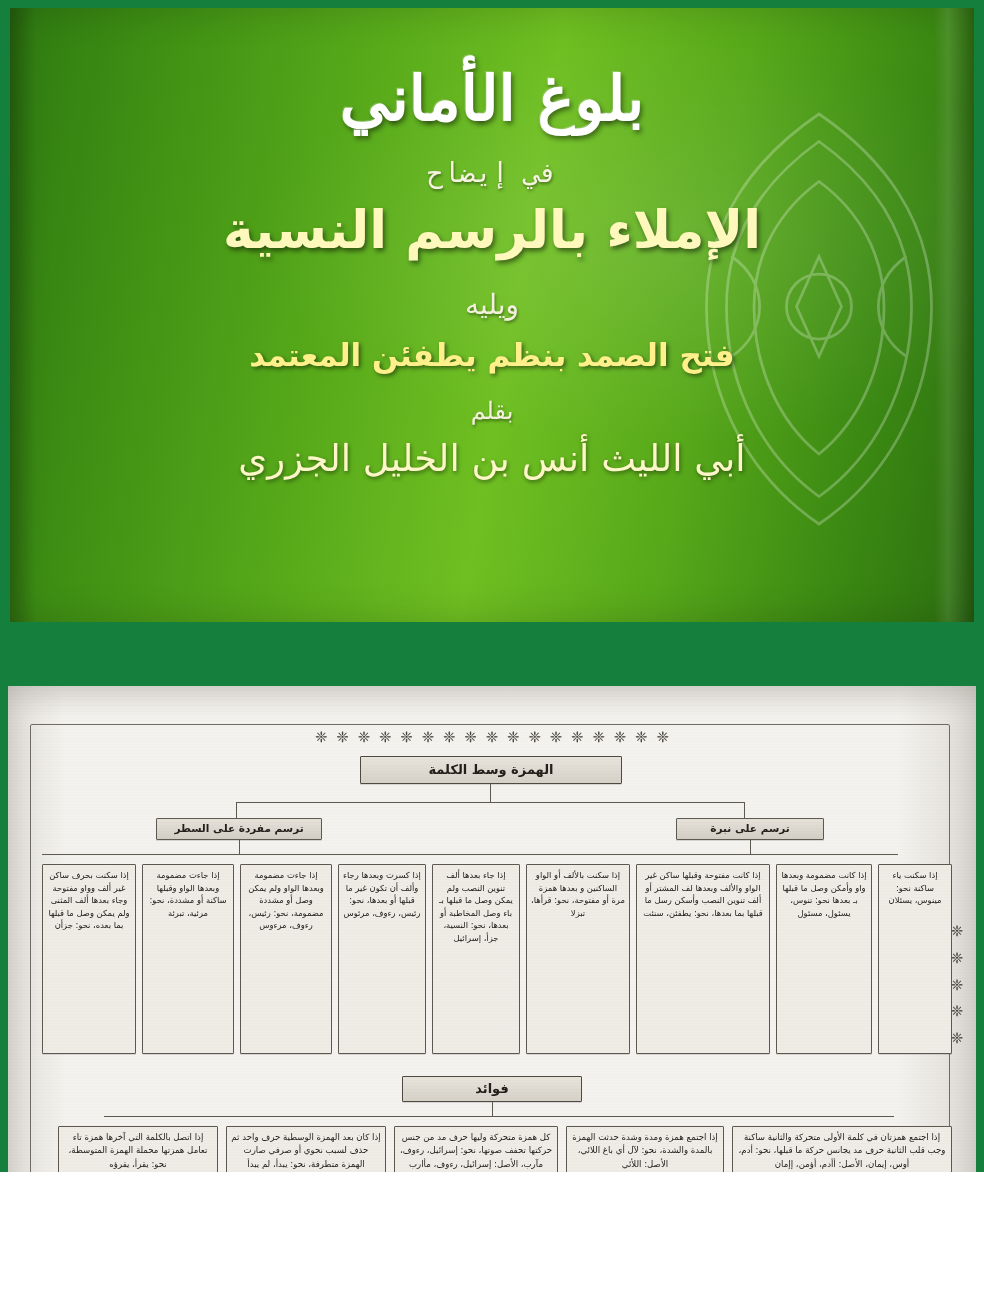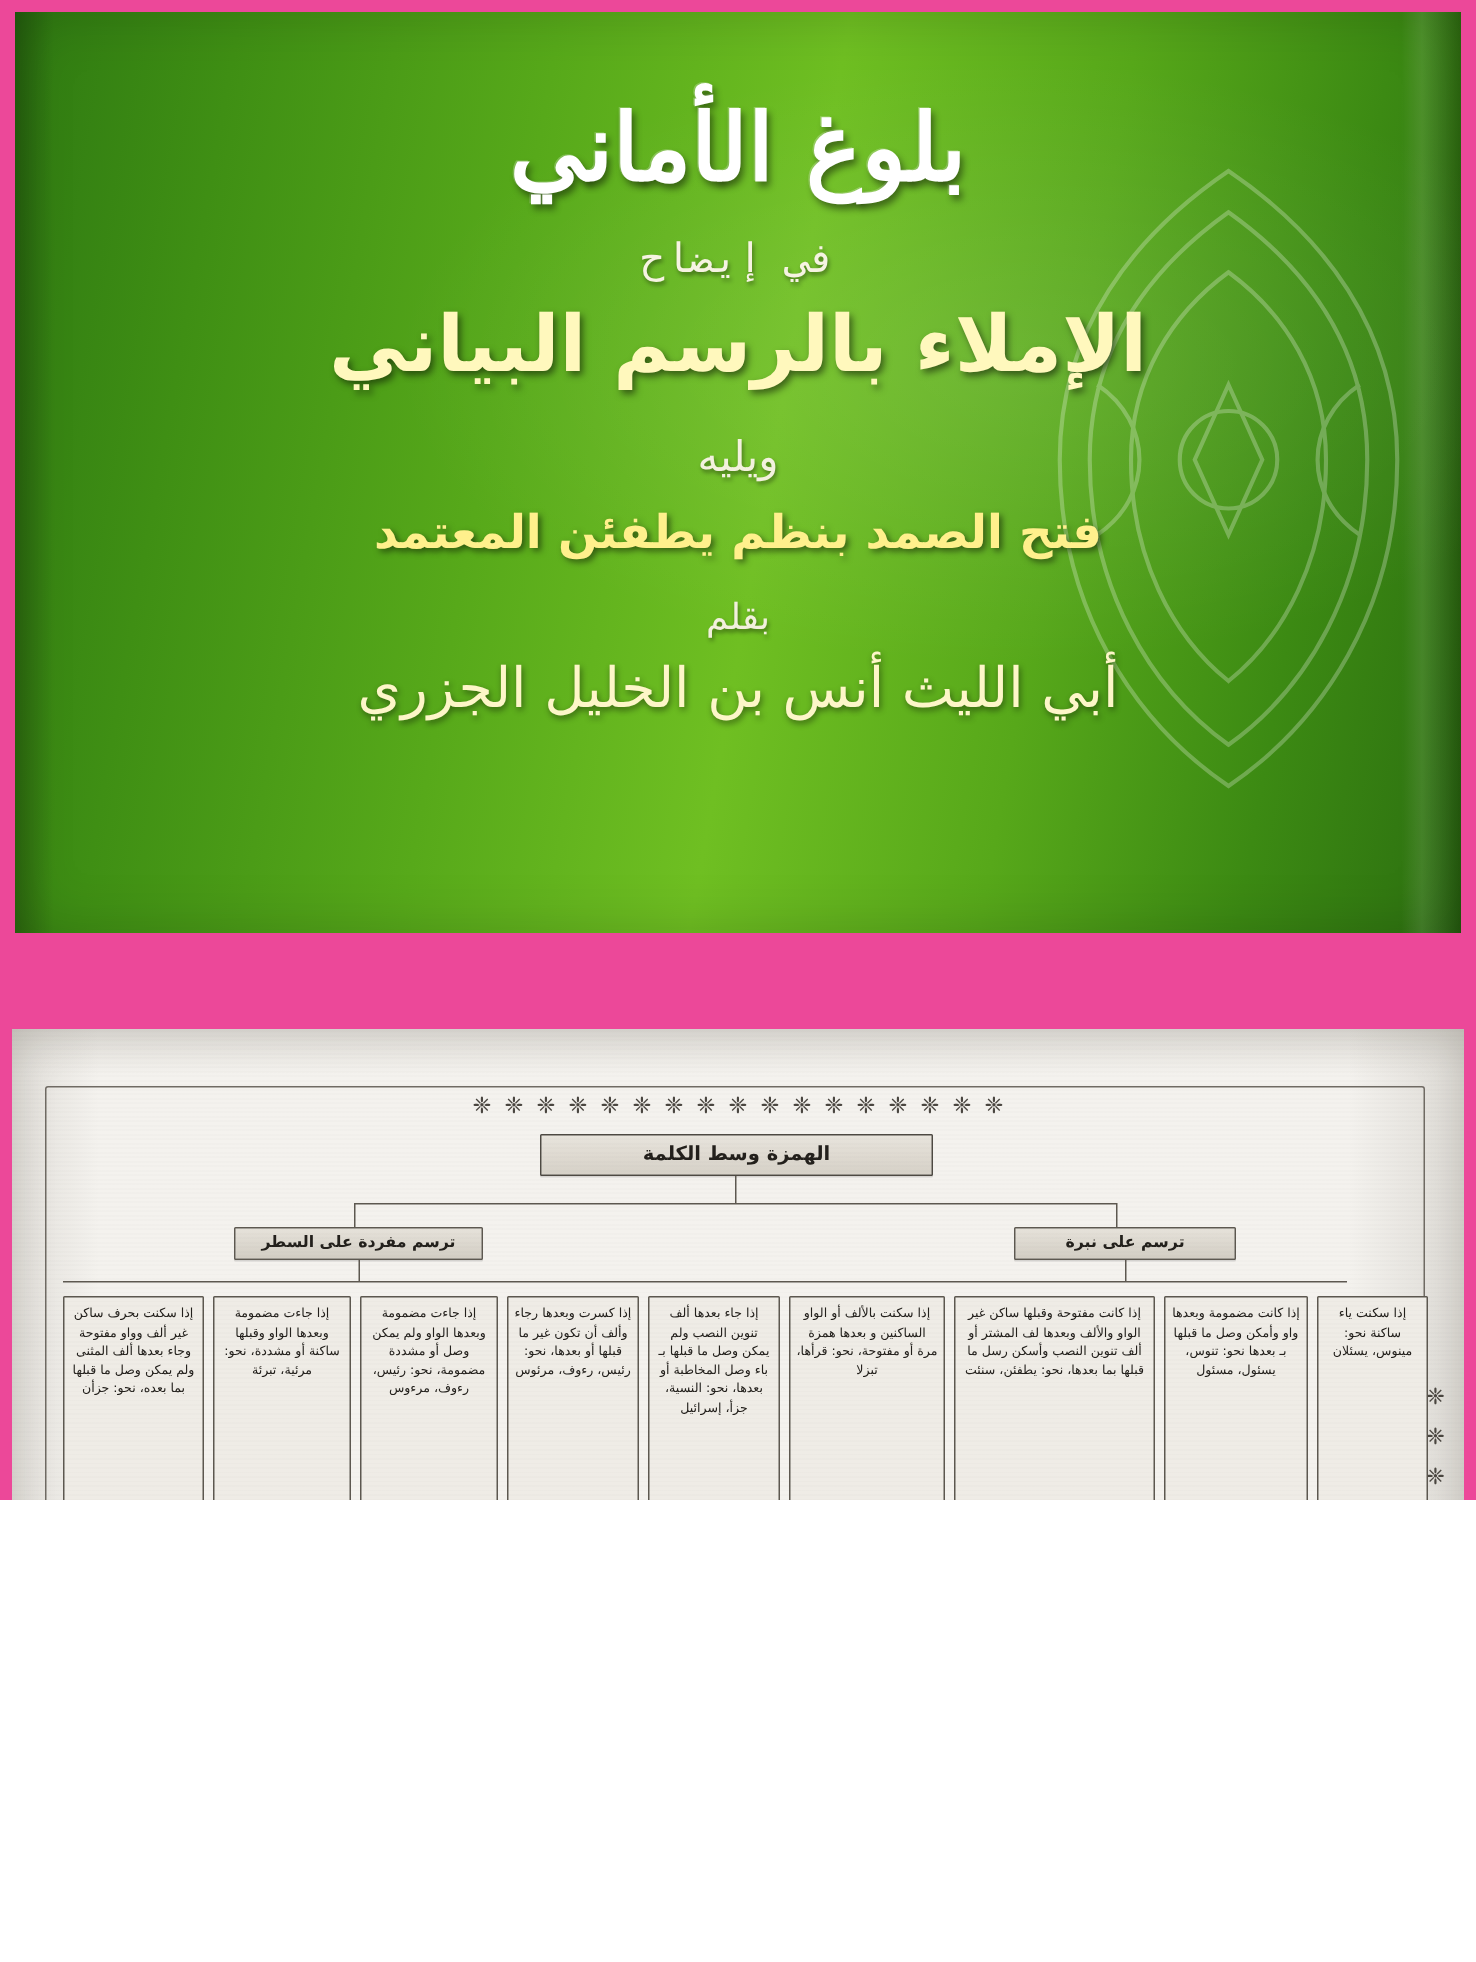--- a/index.html
+++ b/index.html
@@ -4,24 +4,24 @@
 <title>بلوغ الأماني</title>
 <style>
   * { box-sizing: border-box; }
   html, body {
     margin: 0; padding: 0;
     background: #ffffff;
     font-family: "DejaVu Sans", "Liberation Sans", sans-serif;
   }
   .page {
     width: 984px;
-    height: 1000px;
+    height: 1172px;
     position: relative;
     overflow: hidden;
-    background: #ec4899;
+    background: #15803d;
   }
 
   
   .cover {
     position: absolute;
     left: 10px; top: 8px;
     width: 964px; height: 614px;
     background:
       radial-gradient(ellipse 70% 55% at 68% 38%, rgba(255,255,255,0.10) 0%, rgba(255,255,255,0.0) 60%),
       linear-gradient(100deg, #2f7a12 0%, #3f8f14 14%, #57a91a 34%, #6fbf22 52%, #57a81a 70%, #3c8a13 86%, #2c6f10 100%);
@@ -216,21 +216,21 @@
           <path d="M100 120 L118 160 L100 200 L82 160 Z"></path>
           <path d="M30 120 C60 140 60 180 30 200"></path>
           <path d="M170 120 C140 140 140 180 170 200"></path>
         </g>
       </svg>
     </div>
 
     <div class="cover-inner">
       <div class="t-main">بلوغ الأماني</div>
       <div class="t-sub1">في إيضاح</div>
-      <div class="t-title2">الإملاء بالرسم البياني</div>
+      <div class="t-title2">الإملاء بالرسم النسية</div>
       <div class="t-sub2">ويليه</div>
       <div class="t-title3">فتح الصمد بنظم يطفئن المعتمد</div>
       <div class="t-sub3">بقلم</div>
       <div class="t-author">أبي الليث أنس بن الخليل الجزري</div>
     </div>
   </div>
 
   <div class="scan">
     <div class="paper-shade"></div>
     <div class="frame"></div>

